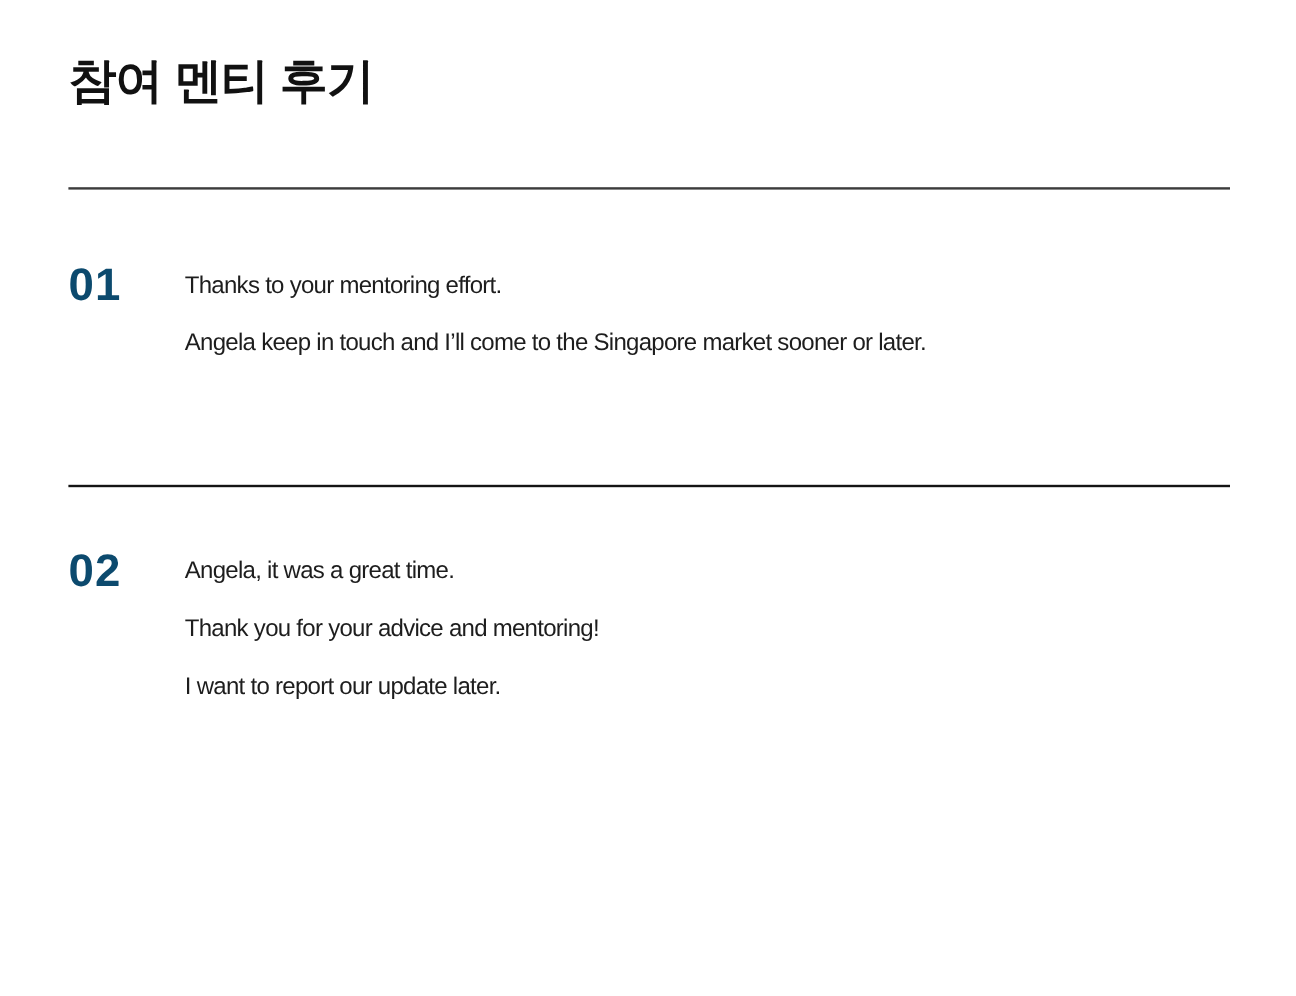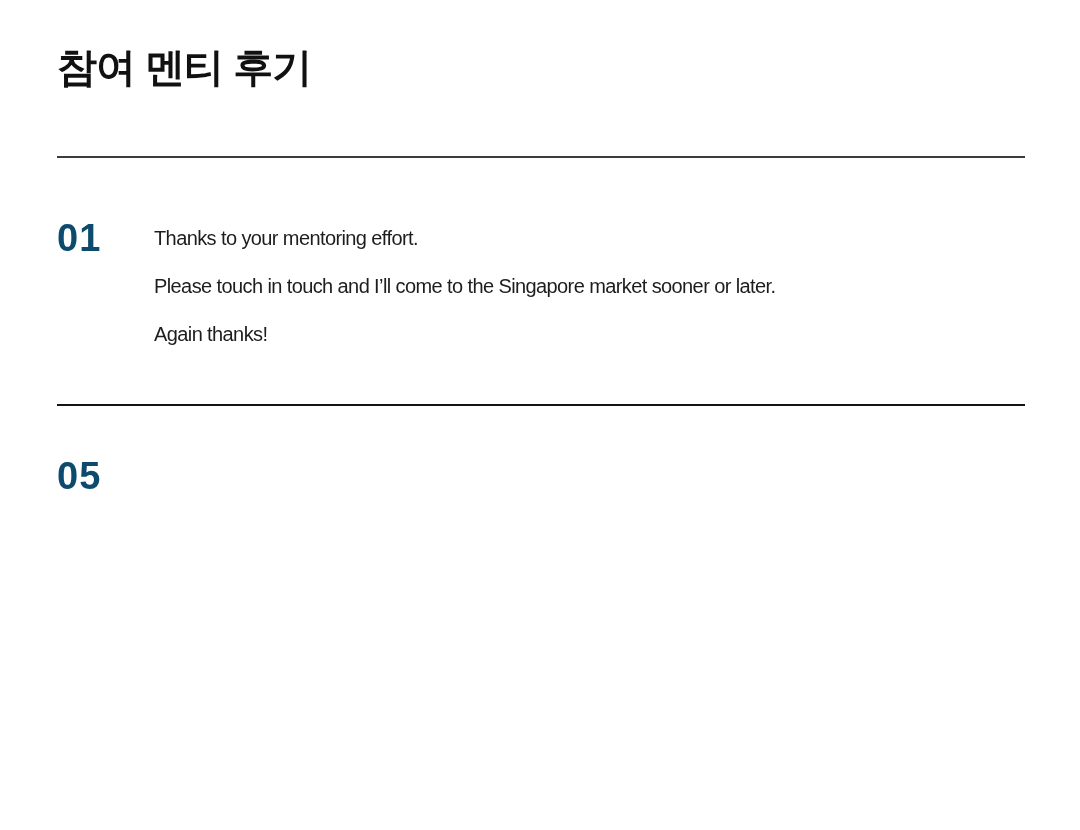--- a/index.html
+++ b/index.html
@@ -74,29 +74,33 @@
 <div class="page">
 
   <h1 class="page-title">참여 멘티 후기</h1>
 
   <hr class="divider divider-1">
 
   <section class="review review-1">
     <span class="review-number">01</span>
     <div class="review-lines">
       <p>Thanks to your mentoring effort.</p>
-      <p>Please touch in touch and I’ll come to the Singapore market sooner or later.</p>
-      <p>Again thanks!</p>
+      <p>Angela keep in touch and I’ll come to the Singapore market sooner or later.</p>
     </div>
   </section>
 
   <hr class="divider divider-2">
 
   <section class="review review-2">
-    <span class="review-number">05</span>
+    <span class="review-number">02</span>
+    <div class="review-lines">
+      <p>Angela, it was a great time.</p>
+      <p>Thank you for your advice and mentoring!</p>
+      <p>I want to report our update later.</p>
+    </div>
   </section>
 
   <hr class="divider divider-3">
 
   <section class="review review-3">
     <span class="review-number">03</span>
   </section>
 
   <hr class="divider divider-4">
 

